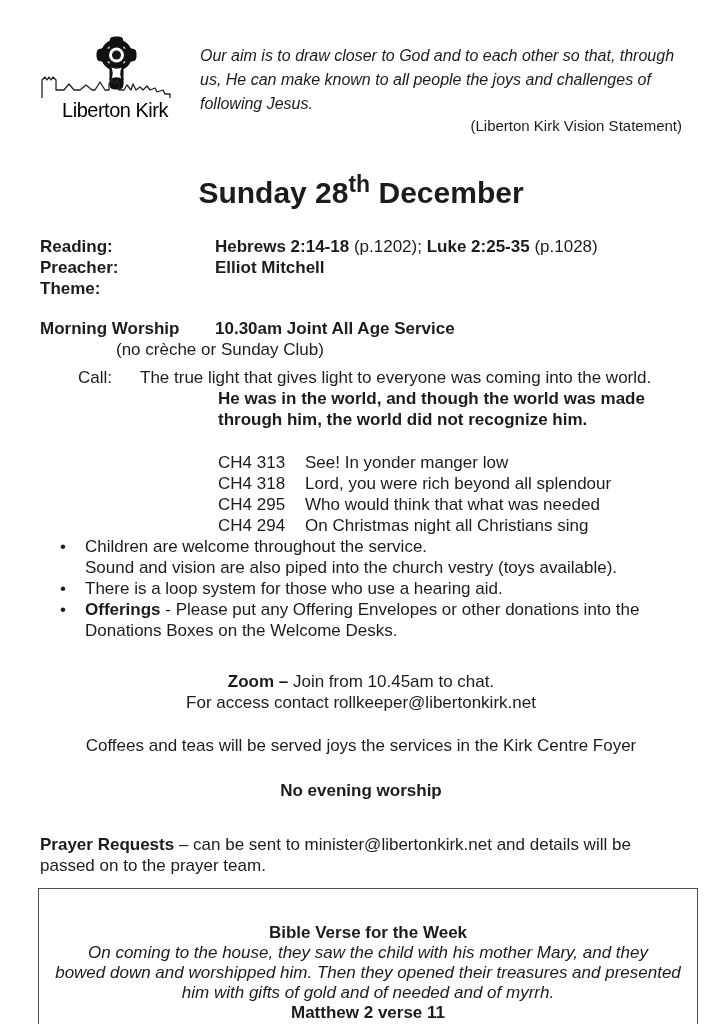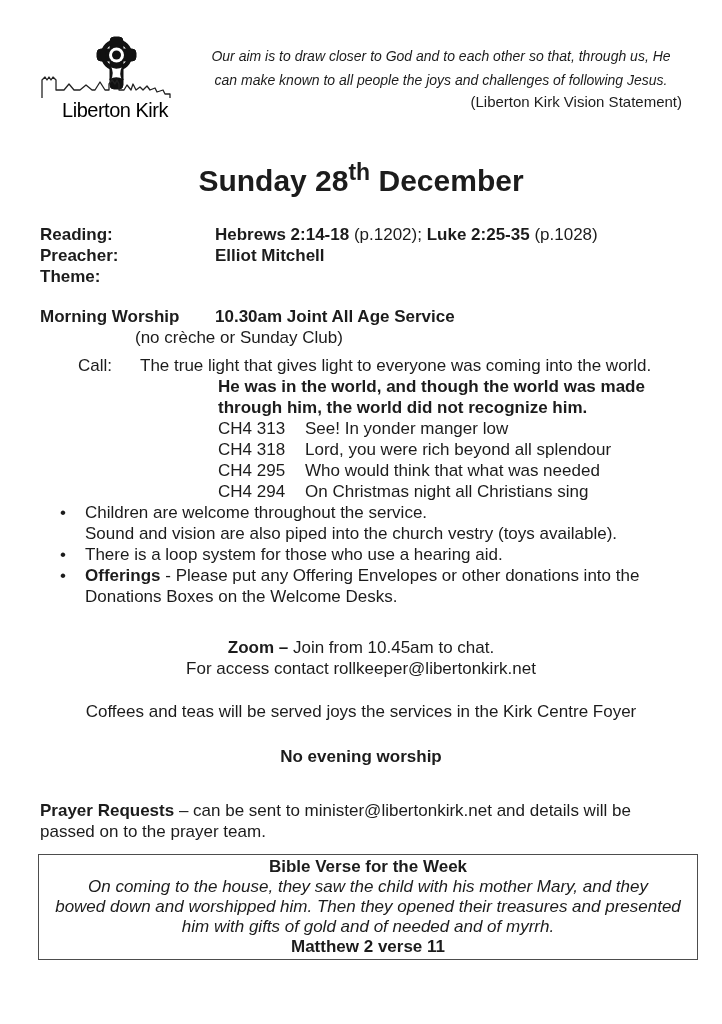--- a/index.html
+++ b/index.html
@@ -17,40 +17,40 @@
     overflow:hidden;
   }
   .bold { font-weight:bold; }
 
   
   .header { display:flex; gap:10px; }
   .logo { width:150px; flex-shrink:0; text-align:center; }
   .logo svg { display:block; margin:0 auto; }
   .logo-text { font-size:20px; line-height:26px; color:#000; margin-top:-3px; letter-spacing:-0.5px; }
   .vision { flex:1; padding-top:8px; }
-  .vision-text { text-align:center; font-style:italic; font-size:14px; line-height:24px; }
+  .vision-text { text-align:left; font-style:italic; font-size:16px; line-height:24px; }
   .vision-attr { text-align:right; font-size:15px; line-height:18px; margin-top:1px; }
 
   
   .title { text-align:center; font-weight:bold; font-size:30px; line-height:34px; margin-top:32px; }
   .title sup { font-size:23px; }
 
   
   .info { margin-top:26px; }
   .row { display:flex; }
   .row-label { width:175px; flex-shrink:0; font-weight:bold; }
   .row-value { flex:1; }
 
   .worship { margin-top:19px; }
-  .worship-note { margin-left:95px; }
+  .worship-note { margin-left:76px; }
 
   .call { display:flex; margin-left:38px; margin-top:7px; }
   .call-label { width:62px; flex-shrink:0; }
   .call-cont { margin-left:178px; font-weight:bold; }
-  .hymns { margin-left:178px; }
+  .hymns { margin-left:178px;margin-top:22px; }
   .hymn { display:flex; }
   .hymn-num { width:87px; flex-shrink:0; }
 
   
   .bullets { }
   .bullet { display:flex; }
   .bullet-marker { width:25px; margin-left:20px; flex-shrink:0; }
   .bullet-marker::before { content:"•"; }
   .bullet-body { flex:1; }
 
@@ -60,21 +60,21 @@
   .evening { margin-top:24px; font-weight:bold; }
   .prayer { margin-top:33px; }
 
   
   .verse-box {
     margin:12px -16px 0 -2px;
     border:1px solid #4d4d4d;
     padding:2px 8px 2px 8px;
     line-height:20px;
   }
-  .verse-title { text-align:center; font-weight:bold; }
+  .verse-title { text-align:center; font-weight:bold;margin-top:32px; }
   .verse-line { text-align:center; font-style:italic; }
   .verse-attr { text-align:center; font-weight:bold; }
 </style>
 </head>
 <body>
 
 <div class="page">
 
   <div class="header">
     <div class="logo">

